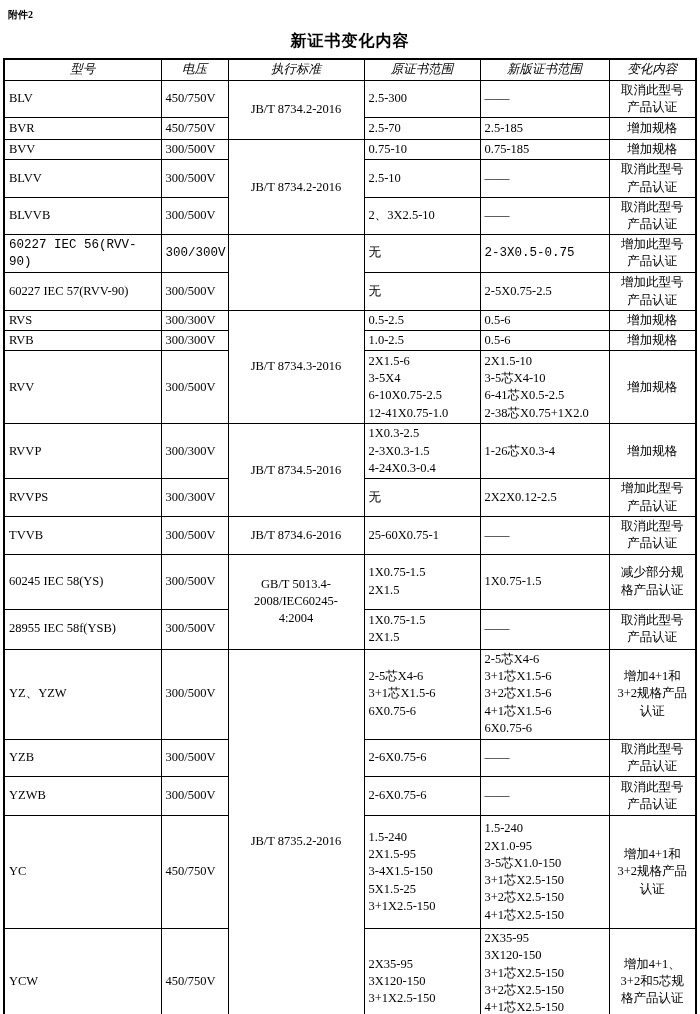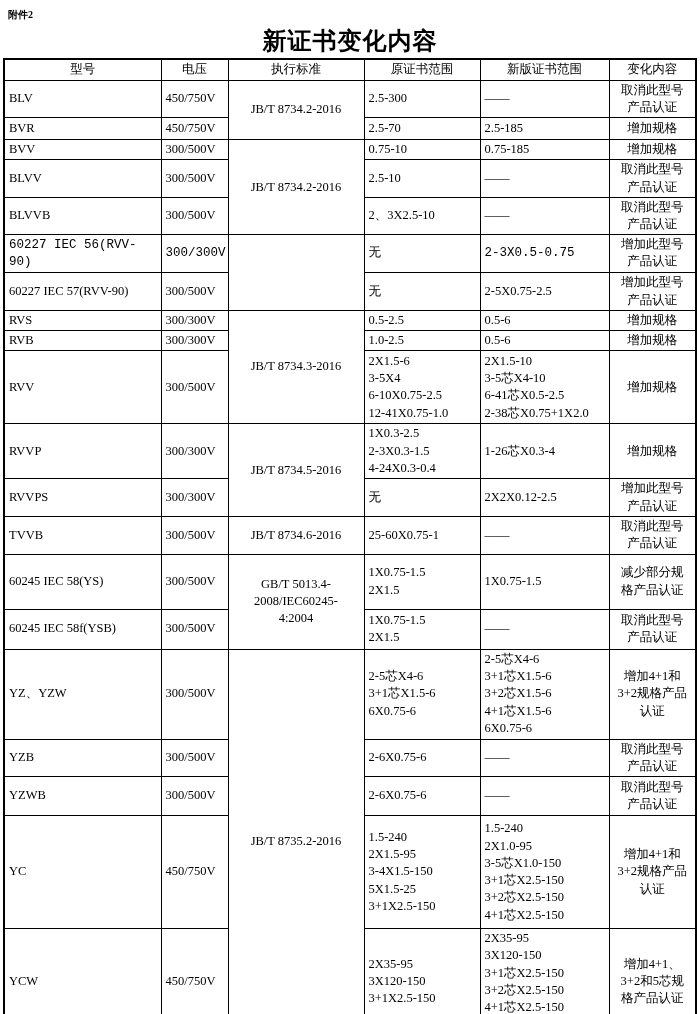--- a/index.html
+++ b/index.html
@@ -15,21 +15,21 @@
     box-sizing: border-box;
     padding-top: 6px;
   }
   .attachment {
     font-size: 10px;
     font-weight: bold;
     margin: 0 0 0 8px;
     line-height: 17px;
   }
   .title {
-    font-size: 24px;
+    font-size: 16px;
     font-weight: bold;
     text-align: center;
     margin: 7px 0 6px 0;
     line-height: 22px;
     letter-spacing: 1px;
   }
   table.cert {
     border-collapse: collapse;
     table-layout: fixed;
     width: 692px;
@@ -40,21 +40,21 @@
     border: 1px solid #000;
     font-size: 12.5px;
     line-height: 1.38;
     padding: 1px 4px;
     vertical-align: middle;
     white-space: pre-line;
     overflow: hidden;
     font-weight: normal;
   }
   table.cert thead tr { height: 21px; }
-  table.cert th { text-align: center; padding: 0 2px; }
+  table.cert th { text-align: center; padding: 0 2px; font-style: italic; }
   .w-model    { width: 157px; }
   .w-voltage  { width: 67px;  }
   .w-standard { width: 136px; }
   .w-old      { width: 116px; }
   .w-new      { width: 129px; }
   .w-change   { width: 87px;  }
   .col-model   { text-align: left; }
   .col-voltage { text-align: left; padding-left: 3px; }
   .col-standard{ text-align: center; }
   .col-old     { text-align: left; }
@@ -226,21 +226,21 @@
         <td class="col-standard" rowspan="2">GB/T 5013.4-
 2008/IEC60245-
 4:2004</td>
         <td class="col-old">1X0.75-1.5
 2X1.5</td>
         <td class="col-new">1X0.75-1.5</td>
         <td class="col-change">减少部分规
 格产品认证</td>
       </tr>
       <tr>
-        <td class="col-model">60245 IEC 58f(YSB)</td>
+        <td class="col-model">28955 IEC 58f(YSB)</td>
         <td class="col-voltage">300/500V</td>
         <td class="col-old">1X0.75-1.5
 2X1.5</td>
         <td class="col-new">——</td>
         <td class="col-change">取消此型号
 产品认证</td>
       </tr>
       <tr>
         <td class="col-model">YZ、YZW</td>
         <td class="col-voltage">300/500V</td>

